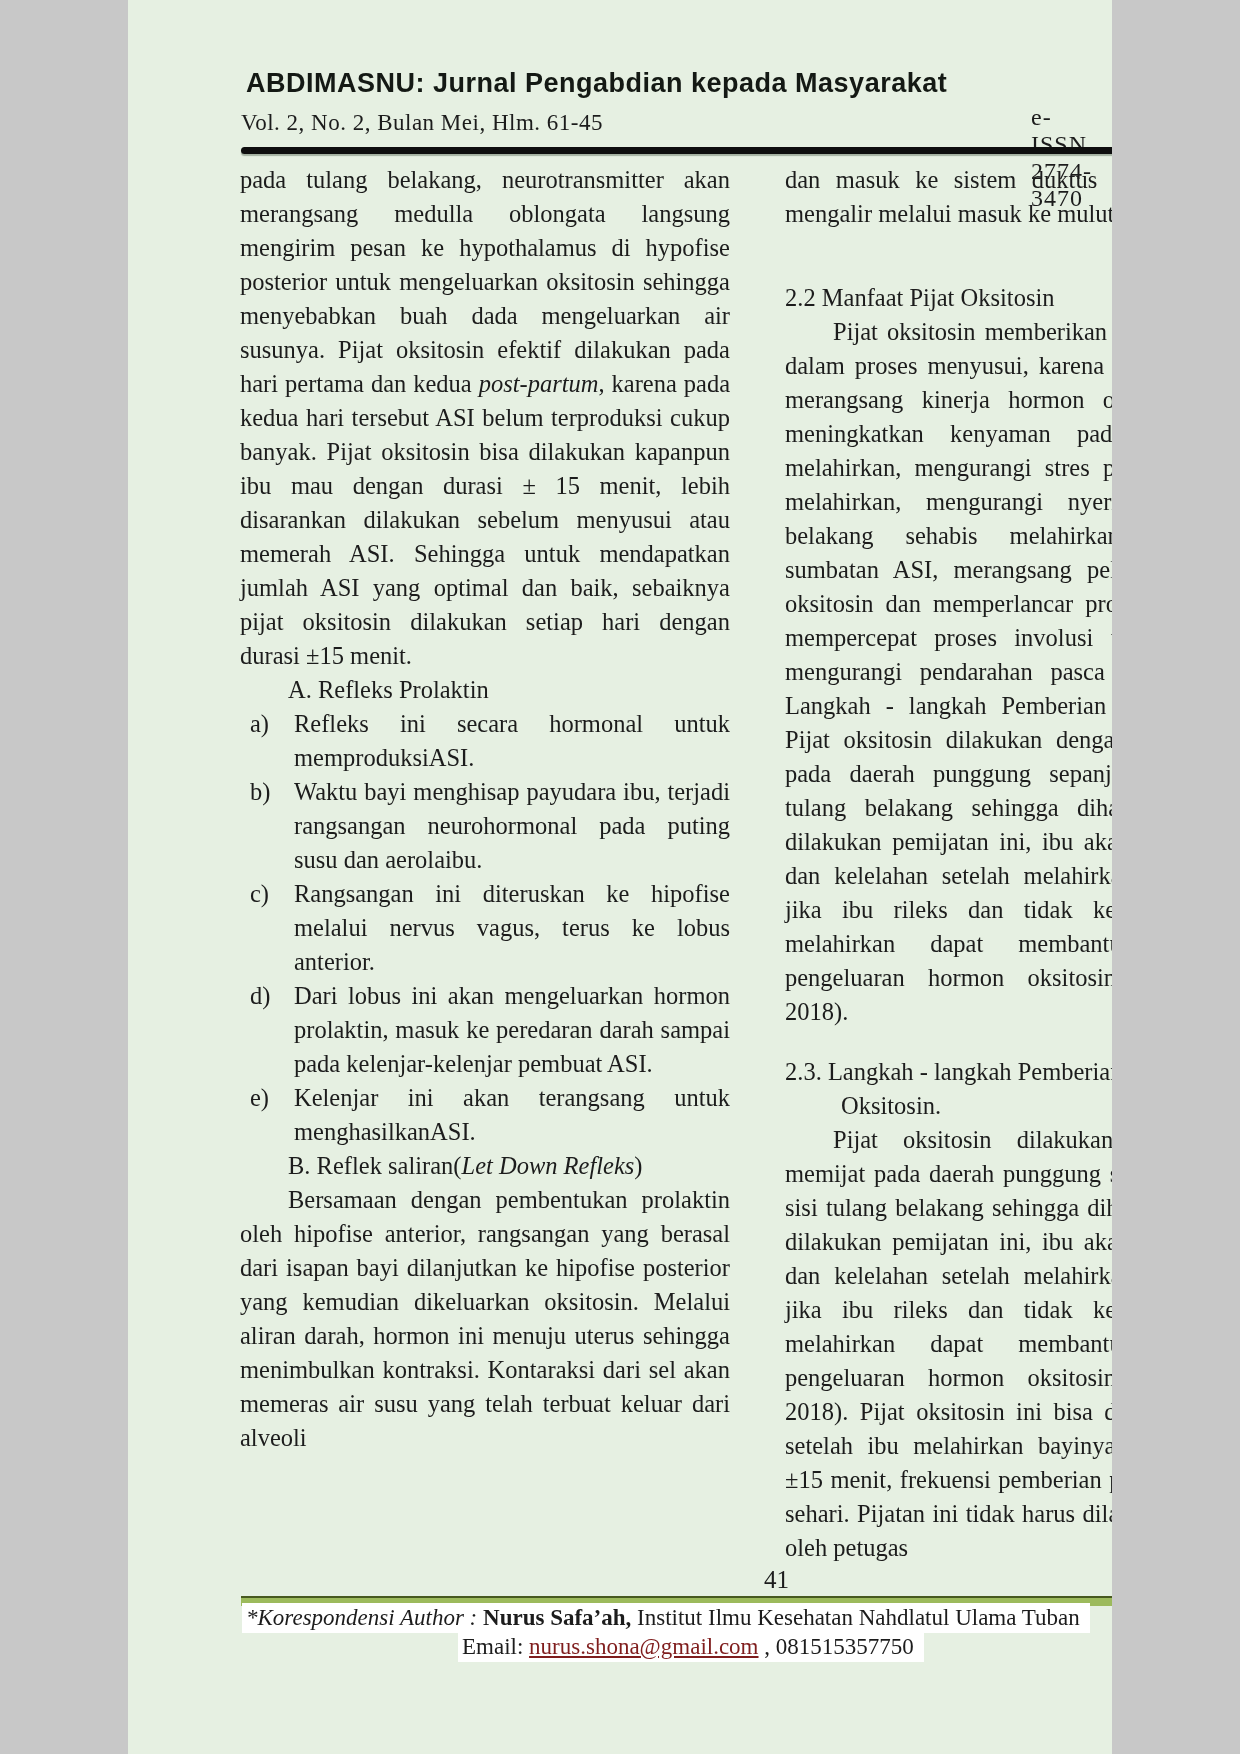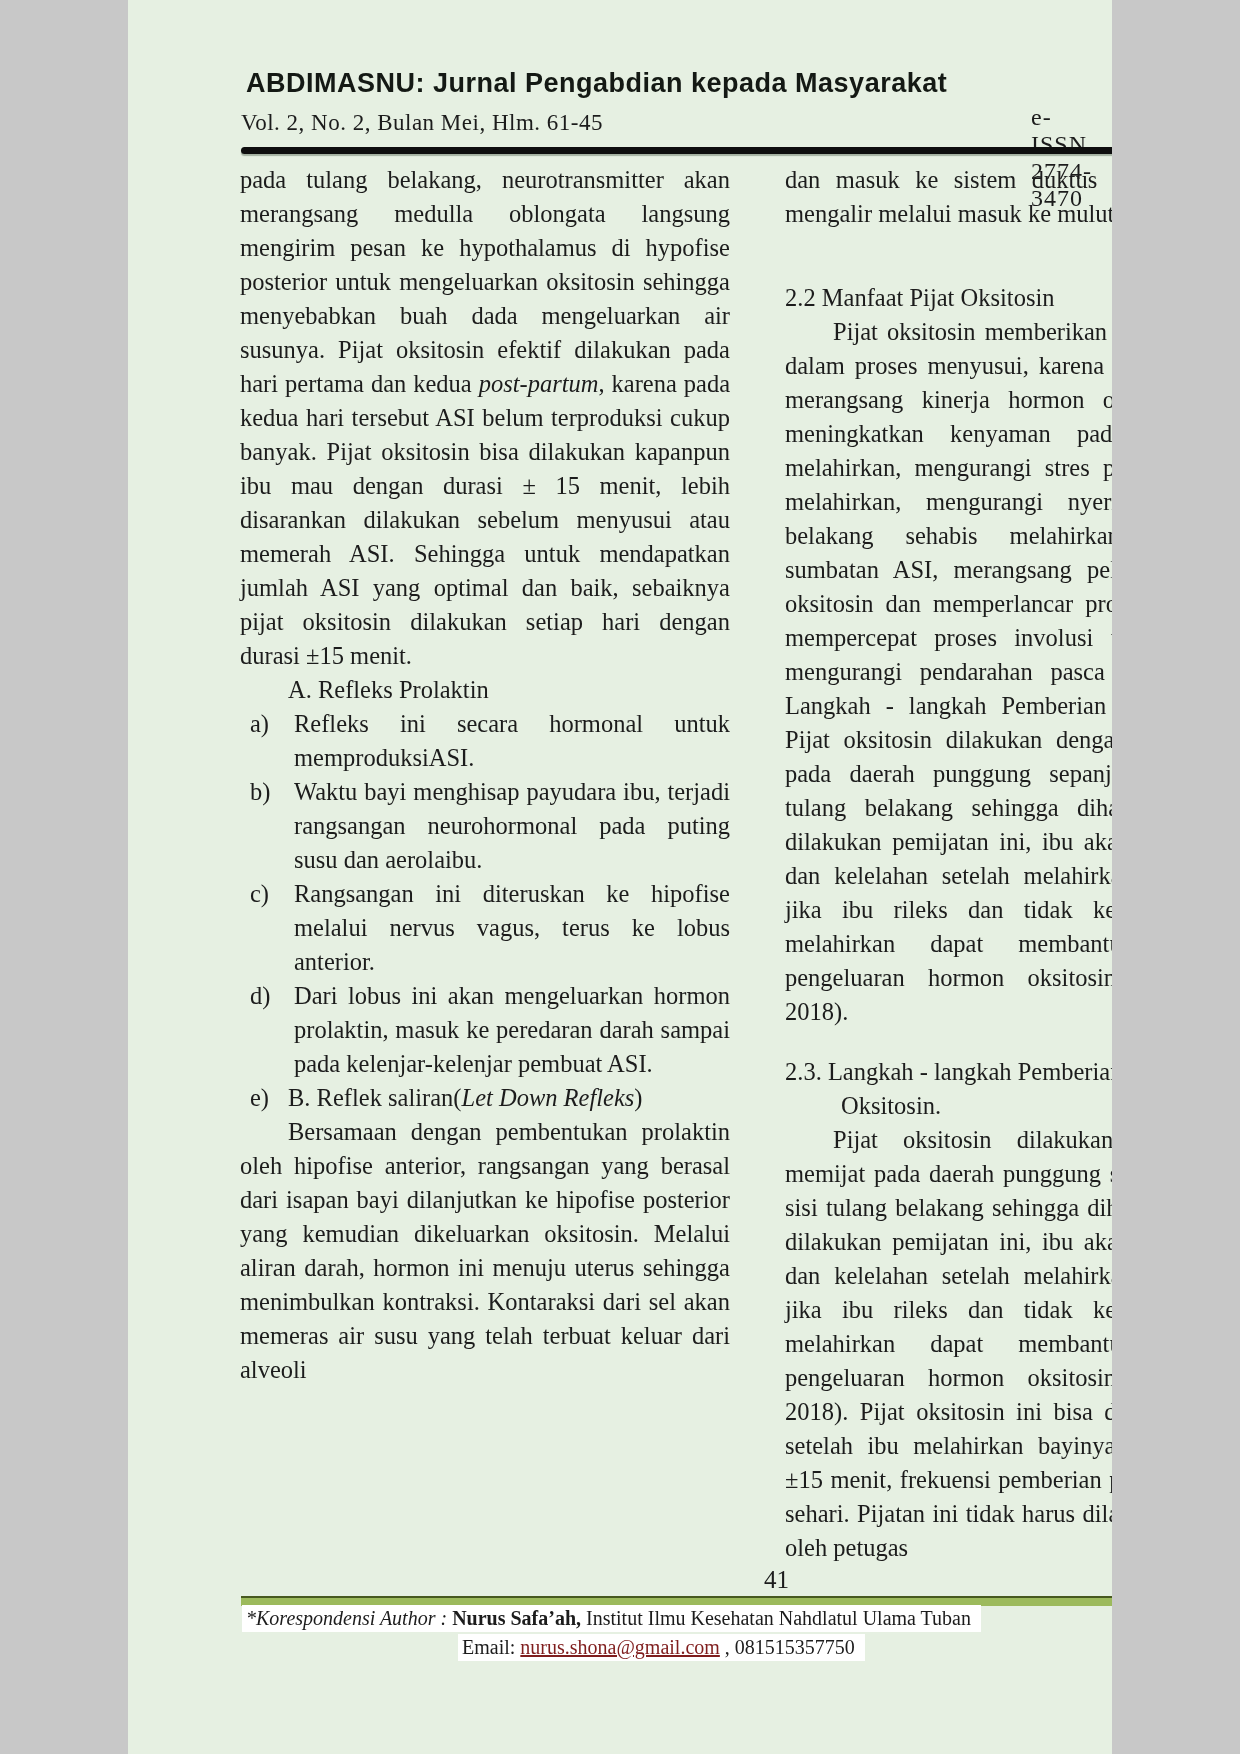--- a/index.html
+++ b/index.html
@@ -55,21 +55,21 @@
     position:absolute;left:636px;top:1566px;
     font-size:25px;
   }
   .footer-bar{
     position:absolute;left:113px;top:1596px;
     width:1016px;height:8px;
     border-top:2px solid #47591f;
   }
   .foot-line{
     position:absolute;
-    font-size:20px;line-height:28px;
+    font-size:23px;line-height:28px;
     white-space:nowrap;
   }
   .foot-line .hl{
     background:#ffffff;
     padding:2px 10px 3px 4px;
   }
   .foot-line1{left:114px;top:1604px;}
   .foot-line2{left:330px;top:1633px;}
   .foot-line a{
     text-decoration:underline;
@@ -88,21 +88,21 @@
   </header>
 
   <main>
     <section class="col col-left" id="col-left">
         <p class="para para"><span>pada tulang belakang, neurotransmitter akan merangsang medulla oblongata langsung mengirim pesan ke hypothalamus di hypofise posterior untuk mengeluarkan oksitosin sehingga menyebabkan buah dada mengeluarkan air susunya. Pijat oksitosin efektif dilakukan pada hari pertama dan kedua </span><span class="italic">post-partum</span><span>, karena pada kedua hari tersebut ASI belum terproduksi cukup banyak. Pijat oksitosin bisa dilakukan kapanpun ibu mau dengan durasi ± 15 menit, lebih disarankan dilakukan sebelum menyusui atau memerah ASI. Sehingga untuk mendapatkan jumlah ASI yang optimal dan baik, sebaiknya pijat oksitosin dilakukan setiap hari dengan durasi ±15 menit.</span></p>
         <p class="para indent para"><span>A. Refleks Prolaktin</span></p>
         <p class="list"><span class="marker">a)</span><span>Refleks ini secara hormonal untuk memproduksiASI.</span></p>
         <p class="list"><span class="marker">b)</span><span>Waktu bayi menghisap payudara ibu, terjadi rangsangan neurohormonal pada puting susu dan aerolaibu.</span></p>
         <p class="list"><span class="marker">c)</span><span>Rangsangan ini diteruskan ke hipofise melalui nervus vagus, terus ke lobus anterior.</span></p>
         <p class="list"><span class="marker">d)</span><span>Dari lobus ini akan mengeluarkan hormon prolaktin, masuk ke peredaran darah sampai pada kelenjar-kelenjar pembuat ASI.</span></p>
-        <p class="list"><span class="marker">e)</span></p>
+        <p class="list"><span class="marker">e)</span><span>Kelenjar ini akan terangsang untuk menghasilkanASI.</span></p>
         <p class="para indent para"><span>B. Reflek saliran(</span><span class="italic">Let Down Refleks</span><span>)</span></p>
         <p class="para indent para"><span>Bersamaan dengan pembentukan prolaktin oleh hipofise anterior, rangsangan yang berasal dari isapan bayi dilanjutkan ke hipofise posterior yang kemudian dikeluarkan oksitosin. Melalui aliran darah, hormon ini menuju uterus sehingga menimbulkan kontraksi. Kontaraksi dari sel akan memeras air susu yang telah terbuat keluar dari alveoli</span></p>
       </section>
     <section class="col col-right" id="col-right">
         <p class="para para"><span>dan masuk ke sistem duktus dan selanjutnya mengalir melalui masuk ke mulut bayi.</span></p>
         <div style="height: 50px;"></div>
         <p class="heading"><span>2.2 Manfaat Pijat Oksitosin</span></p>
         <p class="para indent para"><span>Pijat oksitosin memberikan banyak manfaat dalam proses menyusui, karena kinerjanya yang merangsang kinerja hormon oksitosin seperti meningkatkan kenyaman pada ibu setelah melahirkan, mengurangi stres pada ibu setelah melahirkan, mengurangi nyeri pada tulang belakang sehabis melahirkan, mengurangi sumbatan ASI, merangsang pelepasan hormon oksitosin dan memperlancar produksi ASI, dan mempercepat proses involusi uterus sehingga mengurangi pendarahan pasca melahirkan. 4. Langkah - langkah Pemberian Pijat Oksitosin Pijat oksitosin dilakukan dengan cara memijat pada daerah punggung sepanjang kedua sisi tulang belakang sehingga diharapkan dengan dilakukan pemijatan ini, ibu akan merasa rileks dan kelelahan setelah melahirkan akan hilang, jika ibu rileks dan tidak kelelahan setelah melahirkan dapat membantu merangsang pengeluaran hormon oksitosin (Depkes RI, 2018).</span></p>
         <div style="height: 26px;"></div>
         <p class="heading hanging"><span>2.3. Langkah - langkah Pemberian Pijat Oksitosin.</span></p>

